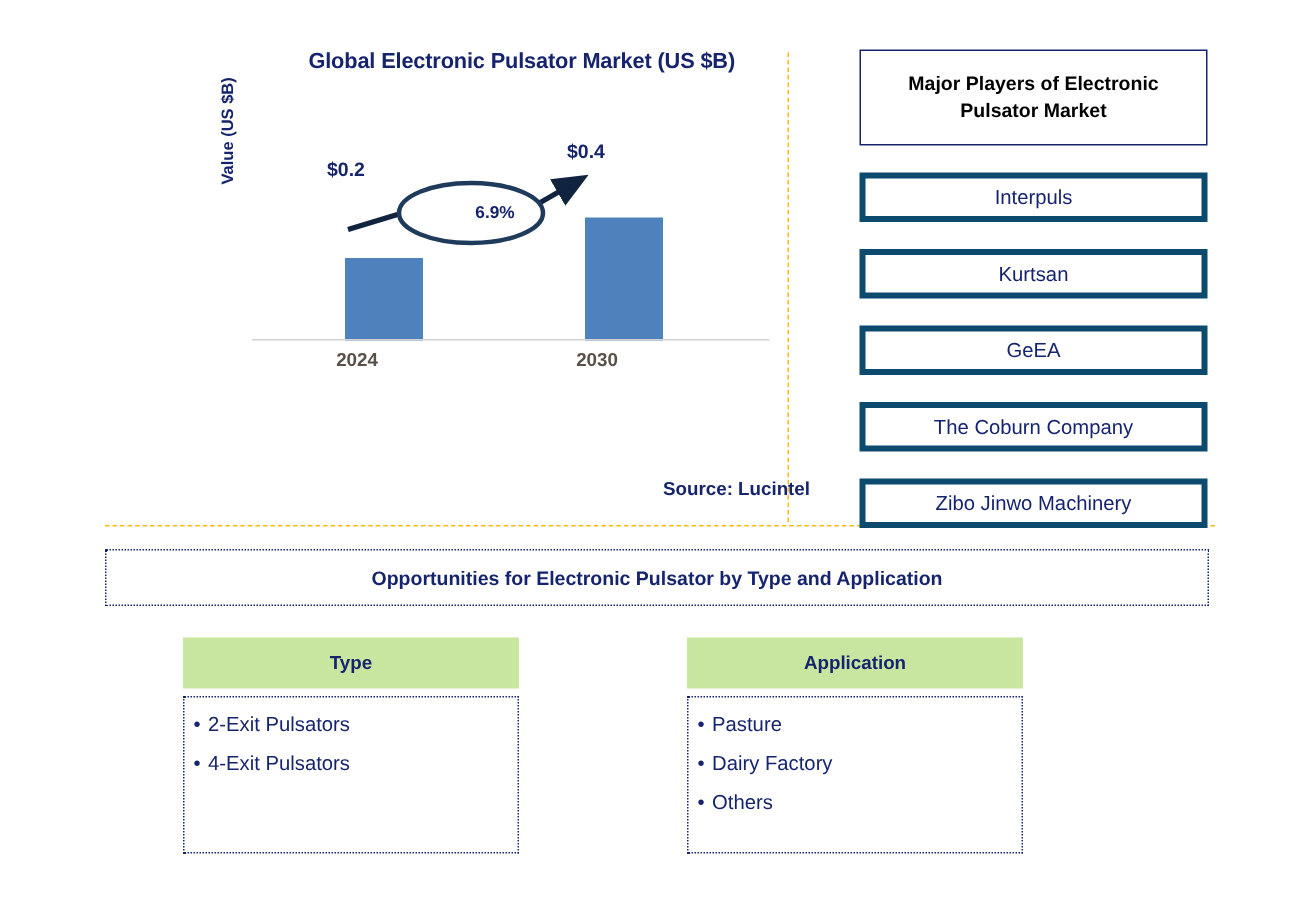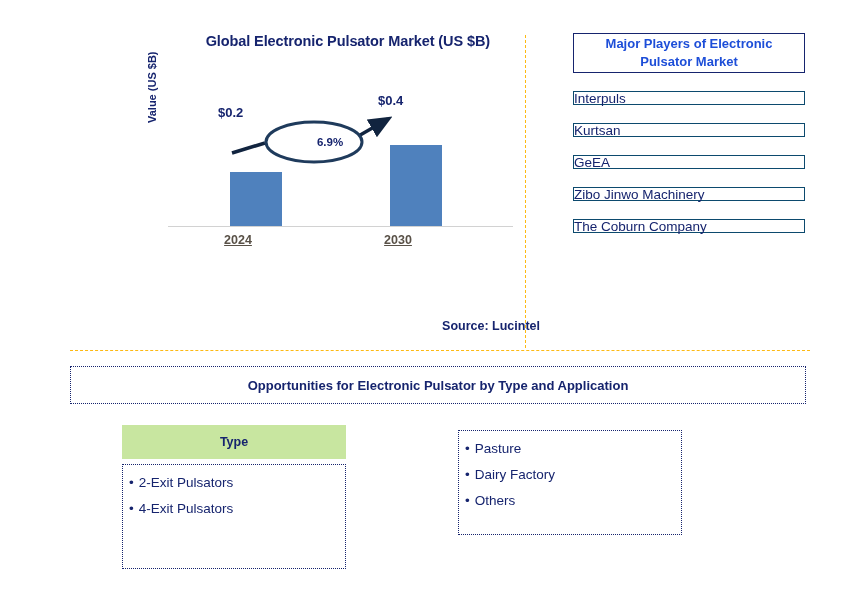--- a/index.html
+++ b/index.html
@@ -38,21 +38,21 @@
   #bar-2030{left:222px;width:52px;height:82px;}
 
   .bar-value{
     position:absolute;font-size:13px;font-weight:bold;color:#16246e;white-space:nowrap;
   }
   #value-2024{left:68px;top:0;}
   #value-2030{left:228px;top:-12px;}
 
   .tick-label{
     position:absolute;top:128px;font-size:12.5px;font-weight:bold;color:#595147;
-    text-align:center;width:90px;text-decoration:underline;
+    text-align:center;width:90px;
   }
   #tick-2024{left:43px;}
   #tick-2030{left:203px;}
 
   #cagr-svg{position:absolute;left:0;top:0;width:375px;height:150px;overflow:visible;pointer-events:none;}
   #cagr-label{
     position:absolute;left:144px;top:31px;width:72px;text-align:center;
     font-size:11.5px;font-weight:bold;color:#16246e;
   }
 
@@ -68,33 +68,33 @@
   }
   #divider-horizontal{
     position:absolute;left:70px;top:350px;width:740px;height:0;
     border-top:1.5px dashed #fdb913;
   }
 
   
   #players-panel{position:absolute;left:573px;top:33px;width:232px;}
   #players-header{
     border:1.6px solid #16246e;
-    height:40px;
+    height:64px;
     display:flex;align-items:center;justify-content:center;
     text-align:center;
-    font-size:13px;font-weight:bold;color:#1d4ed8;
+    font-size:13px;font-weight:bold;color:#000000;
     line-height:1.35;
     padding:0 8px;
     box-sizing:border-box;
   }
   .player-box{
     margin-top:18px;
-    height:14px;
-    border:1px solid #0c4a6e;
-    display:flex;align-items:center;
+    height:33px;
+    border:4px solid #0c4a6e;
+    display:flex;align-items:center;justify-content:center;
     font-size:13.5px;color:#16246e;
     box-sizing:border-box;
   }
 
   
   #opportunities-banner{
     position:absolute;left:70px;top:366px;width:736px;height:38px;
     border:1.4px dotted #16246e;
     display:flex;align-items:center;justify-content:center;
     font-size:13px;font-weight:bold;color:#16246e;
@@ -174,42 +174,43 @@
     <div class="player-box">
       <span>Interpuls</span>
     </div>
     <div class="player-box">
       <span>Kurtsan</span>
     </div>
     <div class="player-box">
       <span>GeEA</span>
     </div>
     <div class="player-box">
+      <span>The Coburn Company</span>
+    </div>
+    <div class="player-box">
       <span>Zibo Jinwo Machinery</span>
-    </div>
-    <div class="player-box">
-      <span>The Coburn Company</span>
     </div>
   </div>
 
   <div id="opportunities-banner">Opportunities for Electronic Pulsator by Type and Application</div>
 
   <div class="column" id="column-type">
     <div class="column-header">Type</div>
     <div class="column-body">
       <div class="bullet-item">
         <span class="dot">•</span><span>2-Exit Pulsators</span>
       </div>
       <div class="bullet-item">
         <span class="dot">•</span><span>4-Exit Pulsators</span>
       </div>
     </div>
   </div>
 
   <div class="column" id="column-application">
+    <div class="column-header">Application</div>
     <div class="column-body">
       <div class="bullet-item">
         <span class="dot">•</span><span>Pasture</span>
       </div>
       <div class="bullet-item">
         <span class="dot">•</span><span>Dairy Factory</span>
       </div>
       <div class="bullet-item">
         <span class="dot">•</span><span>Others</span>
       </div>

